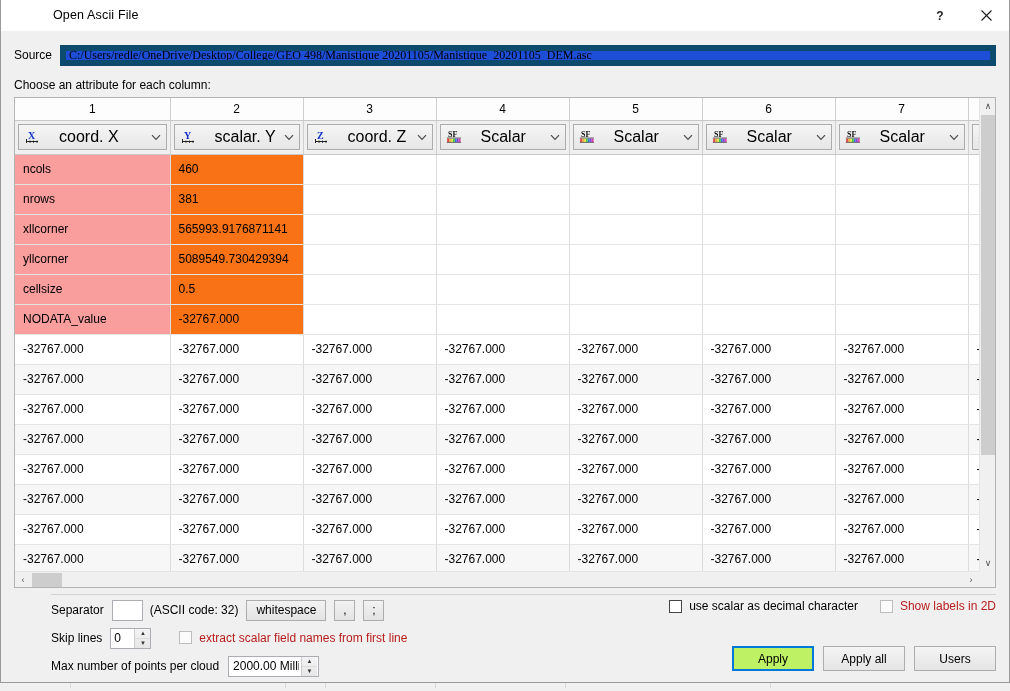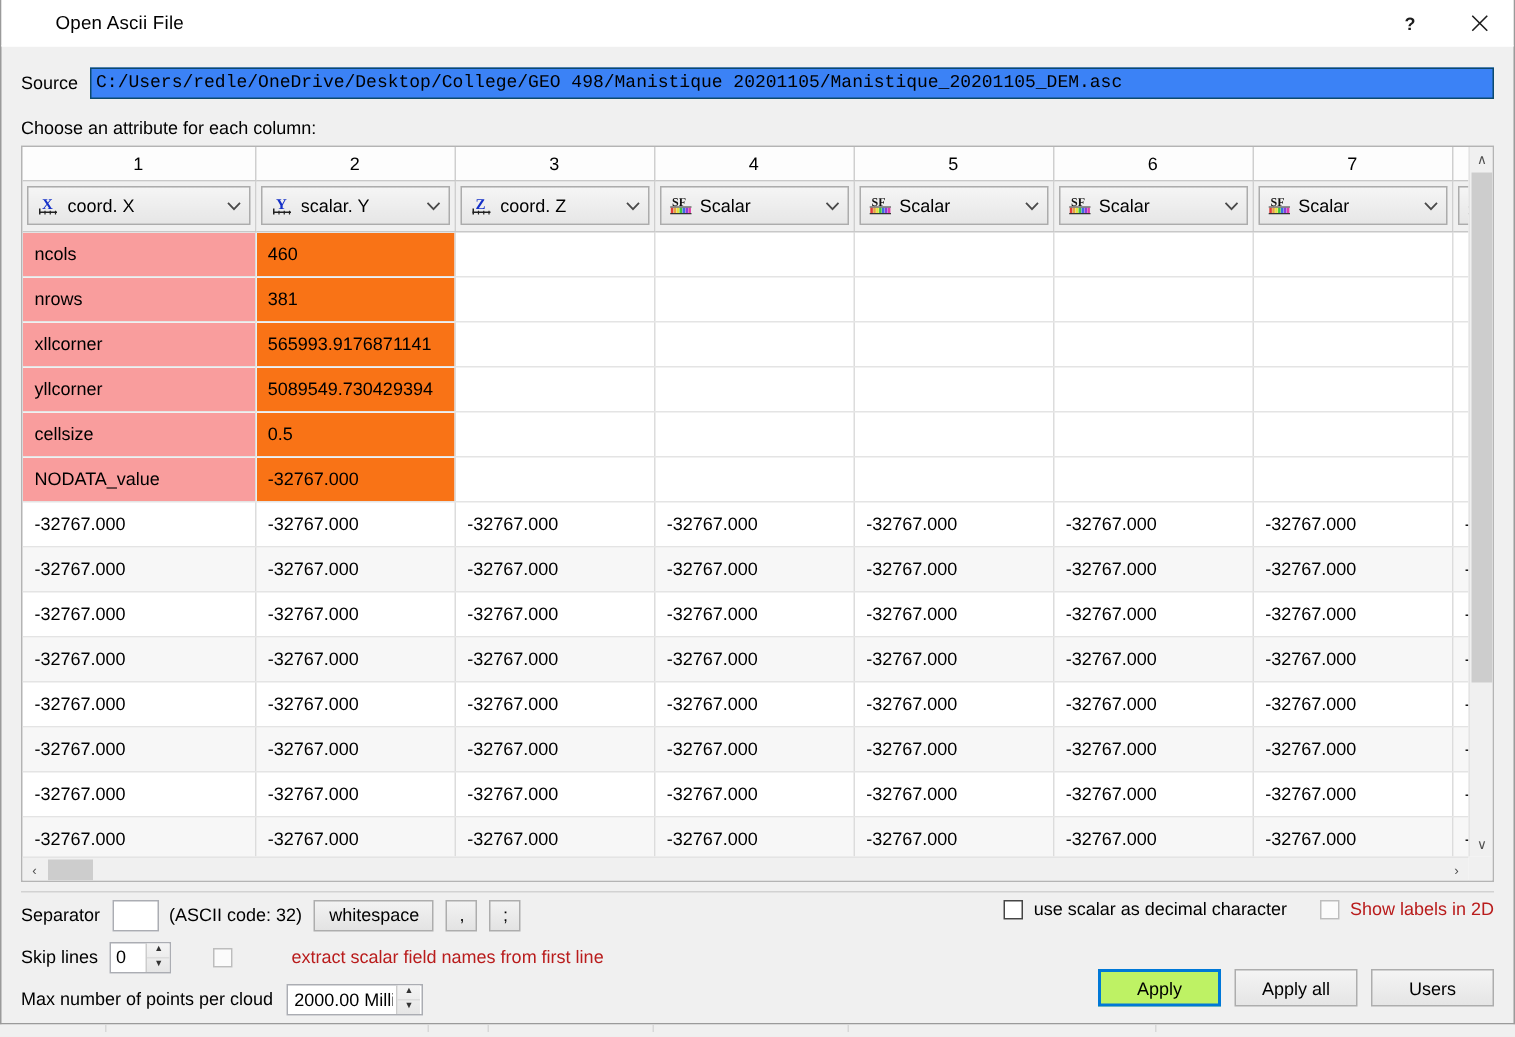--- a/index.html
+++ b/index.html
@@ -29,20 +29,21 @@
 
   
   #titlebar {
     height: 31px;
     min-height: 31px;
     background: #ffffff;
     display: flex;
     align-items: center;
     position: relative;
     border-bottom: 1px solid #ffffff;
+    gap: 16px;
   }
   #app-icon {
     width: 17px; height: 17px;
     margin-left: 10px; margin-right: 9px;
     position: relative;
     flex: 0 0 auto;
   }
   #app-icon svg { display:block; }
   #title-text {
     font-size: 12.5px;
@@ -74,23 +75,23 @@
     min-height: 28px;
   }
   #source-label {
     font-size: 12px;
     margin-right: 8px;
     white-space: nowrap;
   }
   #source-input {
     flex: 1;
     height: 21px;
-    border: 1px solid #0c4a6e;
-    background: #3b82f6;
-    font-family: Liberation Mono, monospace;
+    border: 6px solid #0c4a6e;
+    background: #1d4ed8;
+    font-family: Liberation Serif, serif;
     font-size: 12px;
     padding: 0 3px;
     color: #000;
     outline: none;
   }
 
   
   #choose-label {
     padding: 0 13px;
     margin-top: 9px;
@@ -156,22 +157,22 @@
     background: linear-gradient(#f5f5f5, #e6e6e6);
     border: 1px solid #acacac;
     display: flex;
     align-items: center;
     padding: 0 4px 0 5px;
     cursor: default;
     position: relative;
   }
   .combo .ctext {
     flex: 1;
-    font-size: 12px;
-    margin-left: 5px;
+    font-size: 16px;
+    margin-left: 19px;
     color: #000;
     overflow: hidden;
     white-space: nowrap;
   }
   .combo .chev {
     width: 12px;
     flex: 0 0 12px;
     color: #4a4a4a;
     display: flex;
     align-items: center;
@@ -224,20 +225,21 @@
     background: #cdcdcd;
     cursor: default;
   }
 
   
   #bottom {
     padding: 0 13px;
     position: relative;
     height: 94px;
     min-height: 94px;
+    margin-left: 37px;
   }
   #bottom-sep {
     height: 1px;
     background: #d2d2d2;
     margin: 6px 0 0 0;
   }
   .brow {
     display: flex;
     align-items: center;
     height: 26px;
@@ -304,23 +306,22 @@
     width: 13px; height: 13px;
     border: 1px solid #454545;
     background: #fff;
     display: inline-block;
     flex: 0 0 13px;
   }
   .chk.dis { border-color: #bdbdbd; background:#fbfbfb; }
   .chklabel { margin-left: 7px; font-size: 12px; }
   .chklabel.dis { color: #b91c1c; }
   #extract-wrap {
-    display: flex; align-items: center;
+    display: flex; align-items: flex-start;
     margin-left: 28px;
-    gap: 32px;
   }
   #maxpts-spin {
     display: flex;
     align-items: center;
     border: 1px solid #abadb3;
     background: #fff;
     height: 21px;
     width: 91px;
     margin-left: 9px;
   }

